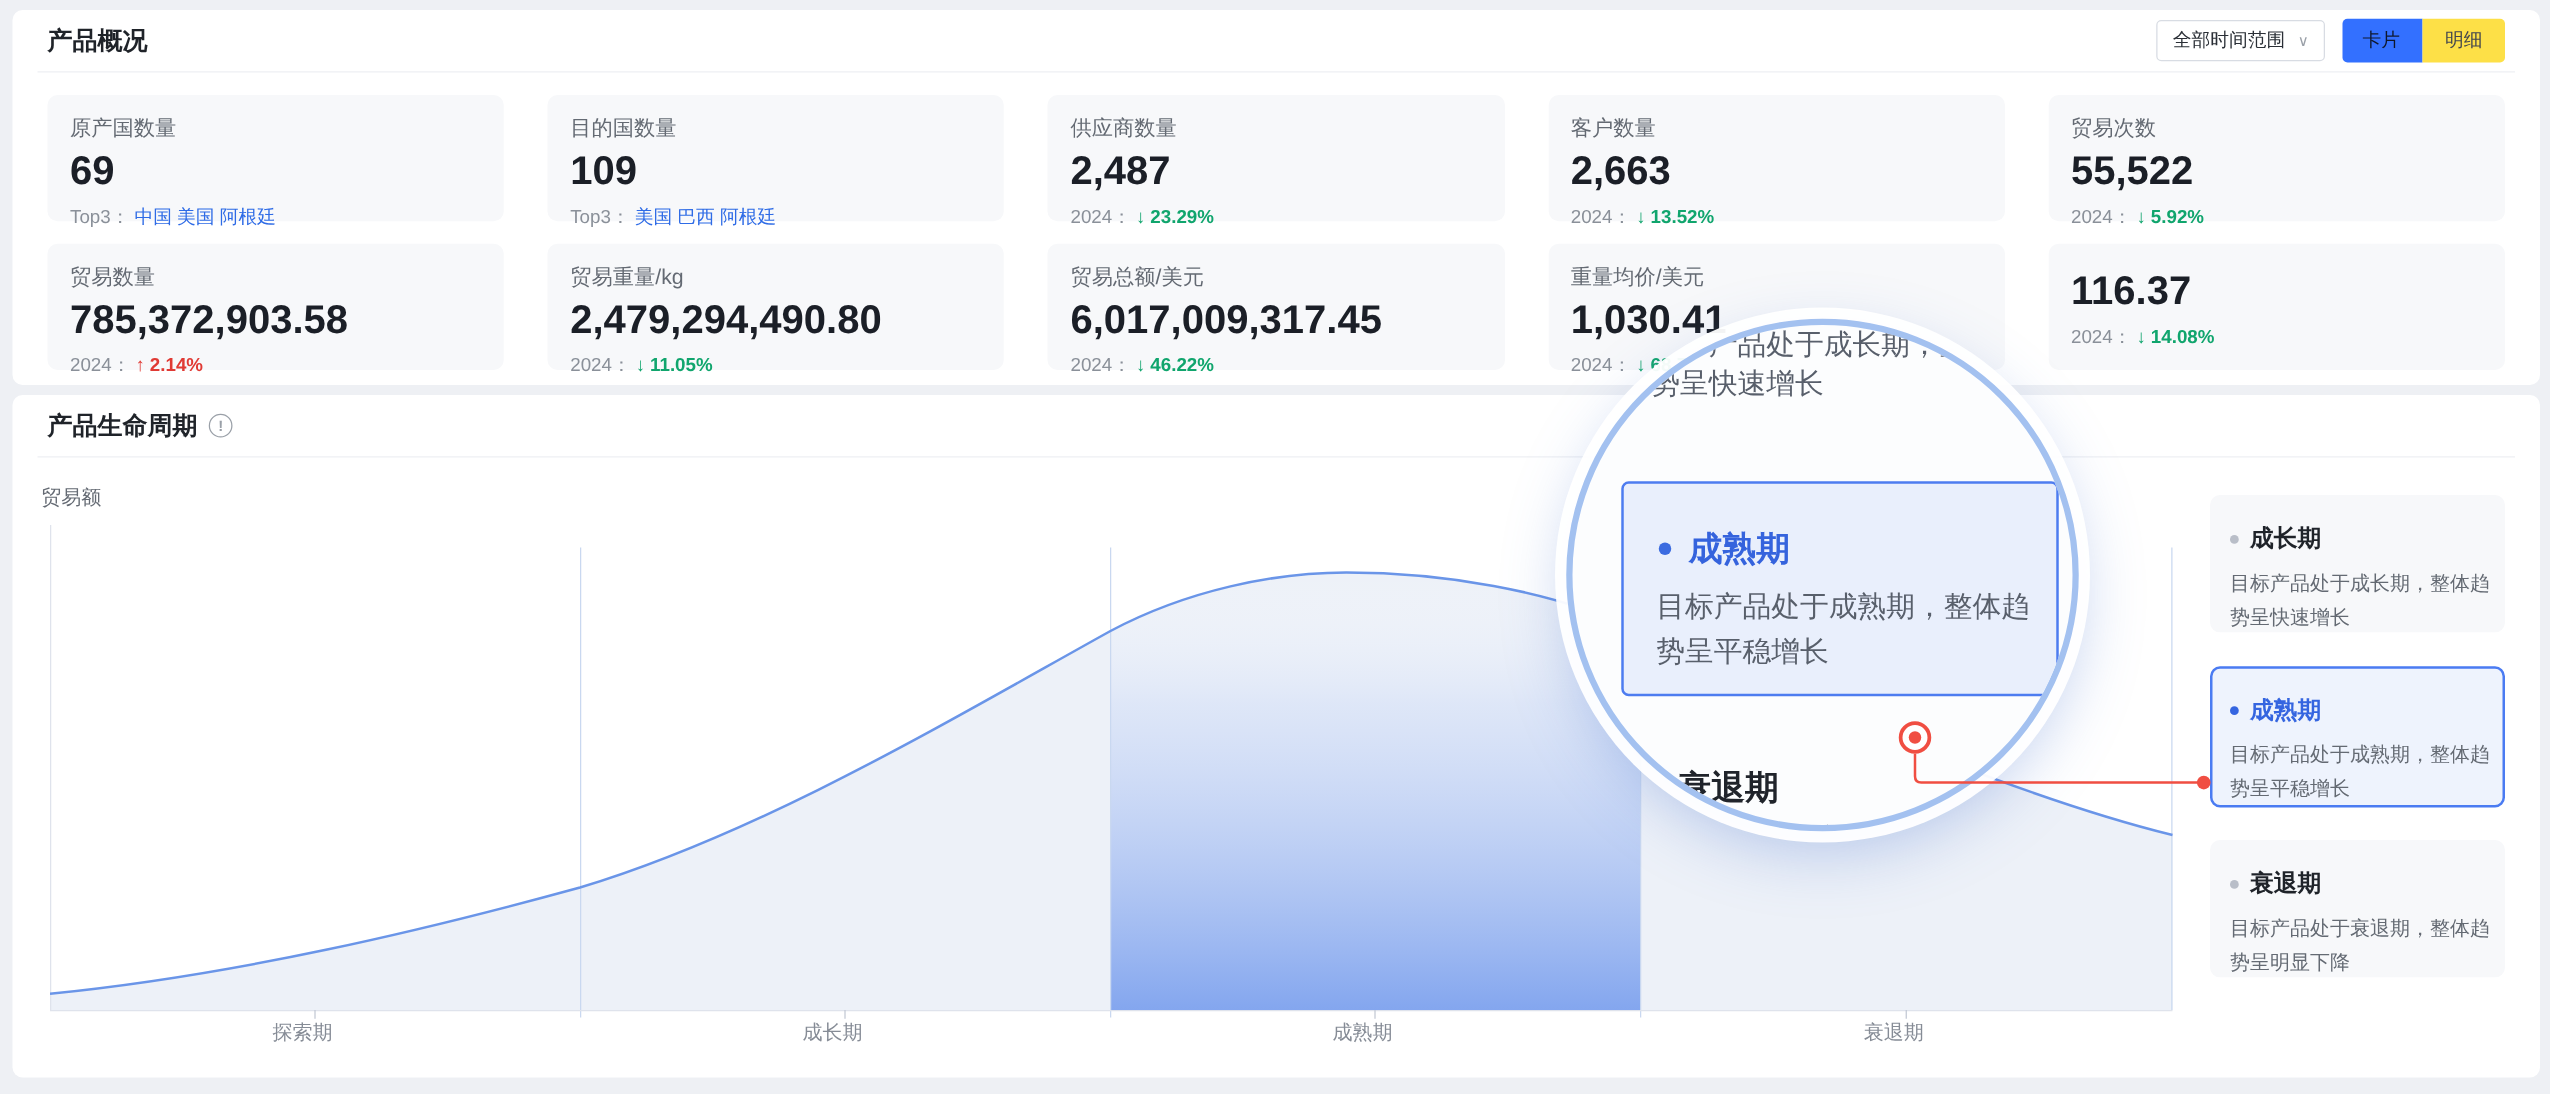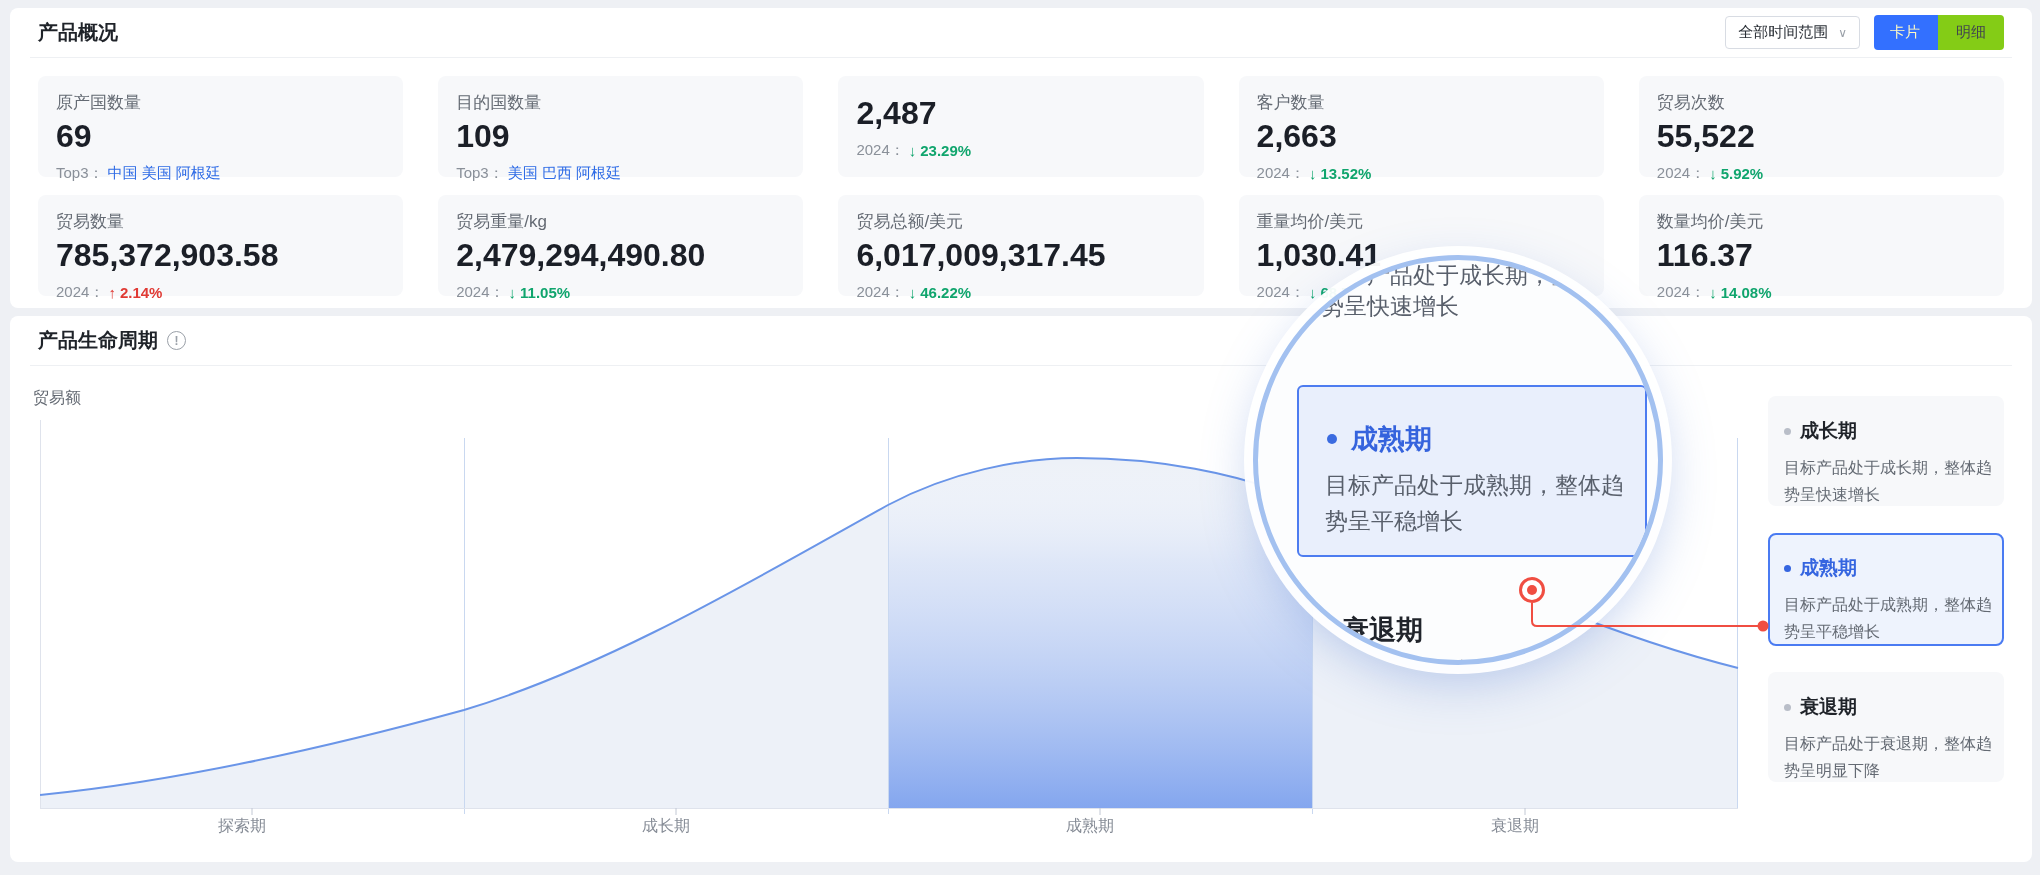--- a/index.html
+++ b/index.html
@@ -11,22 +11,22 @@
   #panel-lifecycle { top:316px; height:546px; }
 
   .panel-header { display:flex; align-items:center; height:50px; margin:0 20px; border-bottom:1px solid #eef0f3; padding:0 8px; }
   .panel-title { font-size:20px; font-weight:bold; color:#1f2329; }
   .hd-right { margin-left:auto; display:flex; align-items:center; }
 
   .select-box { display:flex; align-items:center; gap:10px; border:1px solid #d8dce3; border-radius:4px; background:#fff; padding:6px 12px; font-size:15px; color:#2a2f36; cursor:pointer; }
   .select-caret { color:#9aa0a8; font-size:12px; }
   .seg { display:flex; margin-left:14px; }
   .seg button { border:none; font-size:15px; padding:8px 18px; cursor:pointer; font-family:inherit; }
-  .seg .seg-on  { background:#3370ff; color:#fef9c3; border-radius:4px 0 0 4px;padding-left:16px; }
-  .seg .seg-off { background:#84cc16; color:#42464e; border-radius:0 4px 4px 0; }
+  .seg .seg-on  { background:#3370ff; color:#0f172a; border-radius:4px 0 0 4px;padding-left:16px; }
+  .seg .seg-off { background:#fde047; color:#42464e; border-radius:0 4px 4px 0; }
 
   .cards-row { display:grid; grid-template-columns:repeat(5,1fr); gap:35px; margin:18px 28px 0 28px; }
   .m-card { background:#f7f8fa; border-radius:8px; height:101px; padding:15px 18px; }
   .m-label { font-size:17px; color:#646a73; }
   .m-value { font-size:32px; font-weight:bold; color:#1b1f27; margin-top:4px; }
   .m-meta { font-size:15px; color:#8a9099; margin-top:9px; display:flex; align-items:center; gap:4px; }
   .links { color:#2e6be6; cursor:pointer; }
   .arrow { font-weight:bold; font-size:15px; }
   .pct { font-weight:600; }
   .down .arrow, .down .pct { color:#10a56d; }
@@ -97,20 +97,21 @@
       </div>
       <div class="m-card">
         <div class="m-label">目的国数量</div>
         <div class="m-value">109</div>
         <div class="m-meta">
             <span>Top3：</span>
             <span class="links">美国 巴西 阿根廷</span>
           </div>
       </div>
       <div class="m-card">
+        <div class="m-label">供应商数量</div>
         <div class="m-value">2,487</div>
         <div class="m-meta down">
             <span>2024：</span>
             <span class="arrow">↓</span>
             <span class="pct">23.29%</span>
           </div>
       </div>
       <div class="m-card">
         <div class="m-label">客户数量</div>
         <div class="m-value">2,663</div>
@@ -162,21 +163,20 @@
       <div class="m-card">
         <div class="m-label">重量均价/美元</div>
         <div class="m-value">1,030.41</div>
         <div class="m-meta down">
             <span>2024：</span>
             <span class="arrow">↓</span>
             <span class="pct">68.76%</span>
           </div>
       </div>
       <div class="m-card">
-        <div class="m-label">数量均价/美元</div>
         <div class="m-value">116.37</div>
         <div class="m-meta down">
             <span>2024：</span>
             <span class="arrow">↓</span>
             <span class="pct">14.08%</span>
           </div>
       </div>
     </div>
   </section>
 

